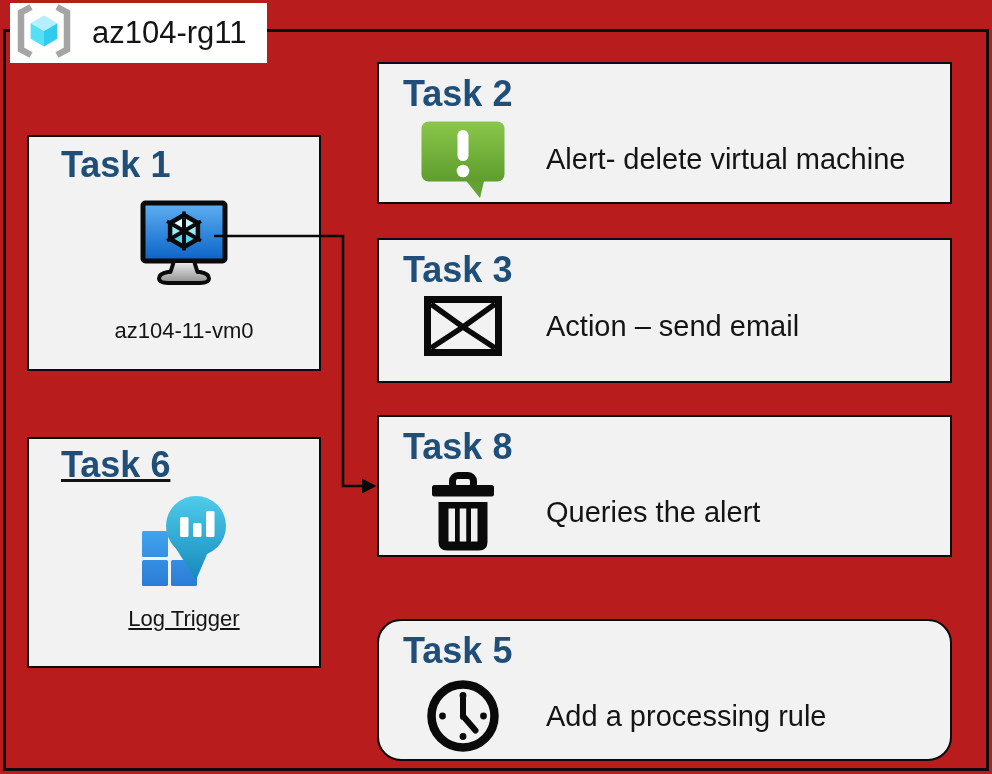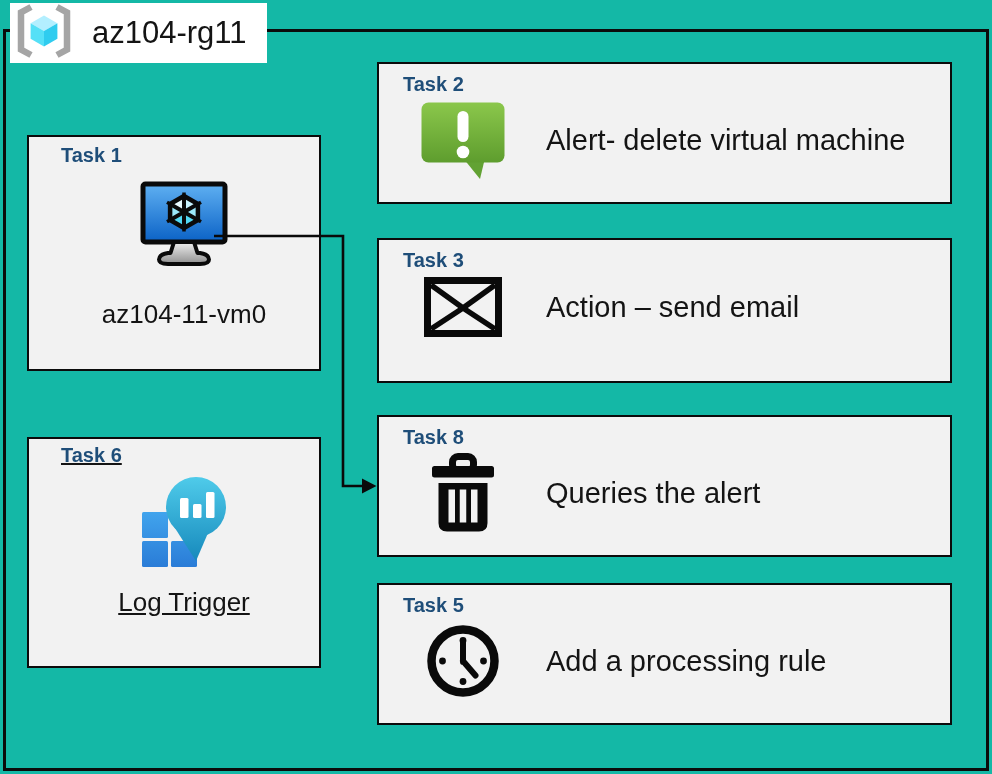--- a/index.html
+++ b/index.html
@@ -1,51 +1,51 @@
 <!DOCTYPE html>
 <html><head>
 <meta charset="utf-8">
 <style>
   html,body{margin:0;padding:0;background:#ffffff;}
   .canvas{
-    position:relative;width:992px;height:774px;background:#14b8a6;overflow:hidden;
+    position:relative;width:992px;height:774px;background:#b91c1c;overflow:hidden;
     font-family:"Liberation Sans","DejaVu Sans",sans-serif;color:#141414;
   }
   .frame{
     position:absolute;left:3px;top:29px;width:986px;height:742px;
     border:3px solid #0b0b0b;box-sizing:border-box;z-index:0;
   }
   .header{
     position:absolute;left:10px;top:3px;height:60px;background:#ffffff;
     display:inline-flex;align-items:center;gap:18px;padding:0 20px 0 4px;z-index:2;
   }
   .rg-title{font-size:31px;color:#141414;white-space:nowrap;}
   .box{
     position:absolute;background:#F2F2F2;border:2.5px solid #0b0b0b;
     box-sizing:border-box;z-index:1;
   }
-  .heading{font-weight:700;font-size:20px;line-height:1.2;color:#1F4E79;}
+  .heading{font-weight:700;font-size:36px;line-height:1.2;color:#1F4E79;}
   .box-left{display:flex;flex-direction:column;align-items:center;padding-left:20px;}
   .box-left .heading{align-self:flex-start;margin:6px 0 0 12px;}
-  .caption{font-size:26px;color:#141414;}
+  .caption{font-size:22px;color:#141414;}
   .box-right{padding:8px 0 0 24px;}
   .row{display:flex;align-items:center;gap:39px;margin:4px 0 0 16px;}
   .icon-cell{width:88px;display:flex;justify-content:center;align-items:center;}
   .label{font-size:29px;color:#141414;white-space:nowrap;}
   #t1{left:27px;top:135px;width:294px;height:236px;}
   #t1 .icon-vm{margin-top:12px;}
   #t1 .caption{margin-top:24px;}
   #t6{left:27px;top:437px;width:294px;height:231px;text-decoration:underline;}
   #t6 .heading{margin-top:4px;}
   #t6 .icon-log{margin-top:6px;}
   #t6 .caption{margin-top:14px;}
   #t2{left:377px;top:62px;width:575px;height:142px;}
   #t3{left:377px;top:238px;width:575px;height:145px;}
   #t4{left:377px;top:415px;width:575px;height:142px;}
-  #t5{left:377px;top:583px;width:575px;height:142px;}
+  #t5{left:377px;top:619px;width:575px;height:142px;border-radius:24px;}
   .connector-layer{position:absolute;left:0;top:0;width:992px;height:774px;z-index:3;pointer-events:none;}
 </style>
 </head>
 <body>
 
 <div class="canvas">
 
   <div class="frame"></div>
 
   <div class="header">

